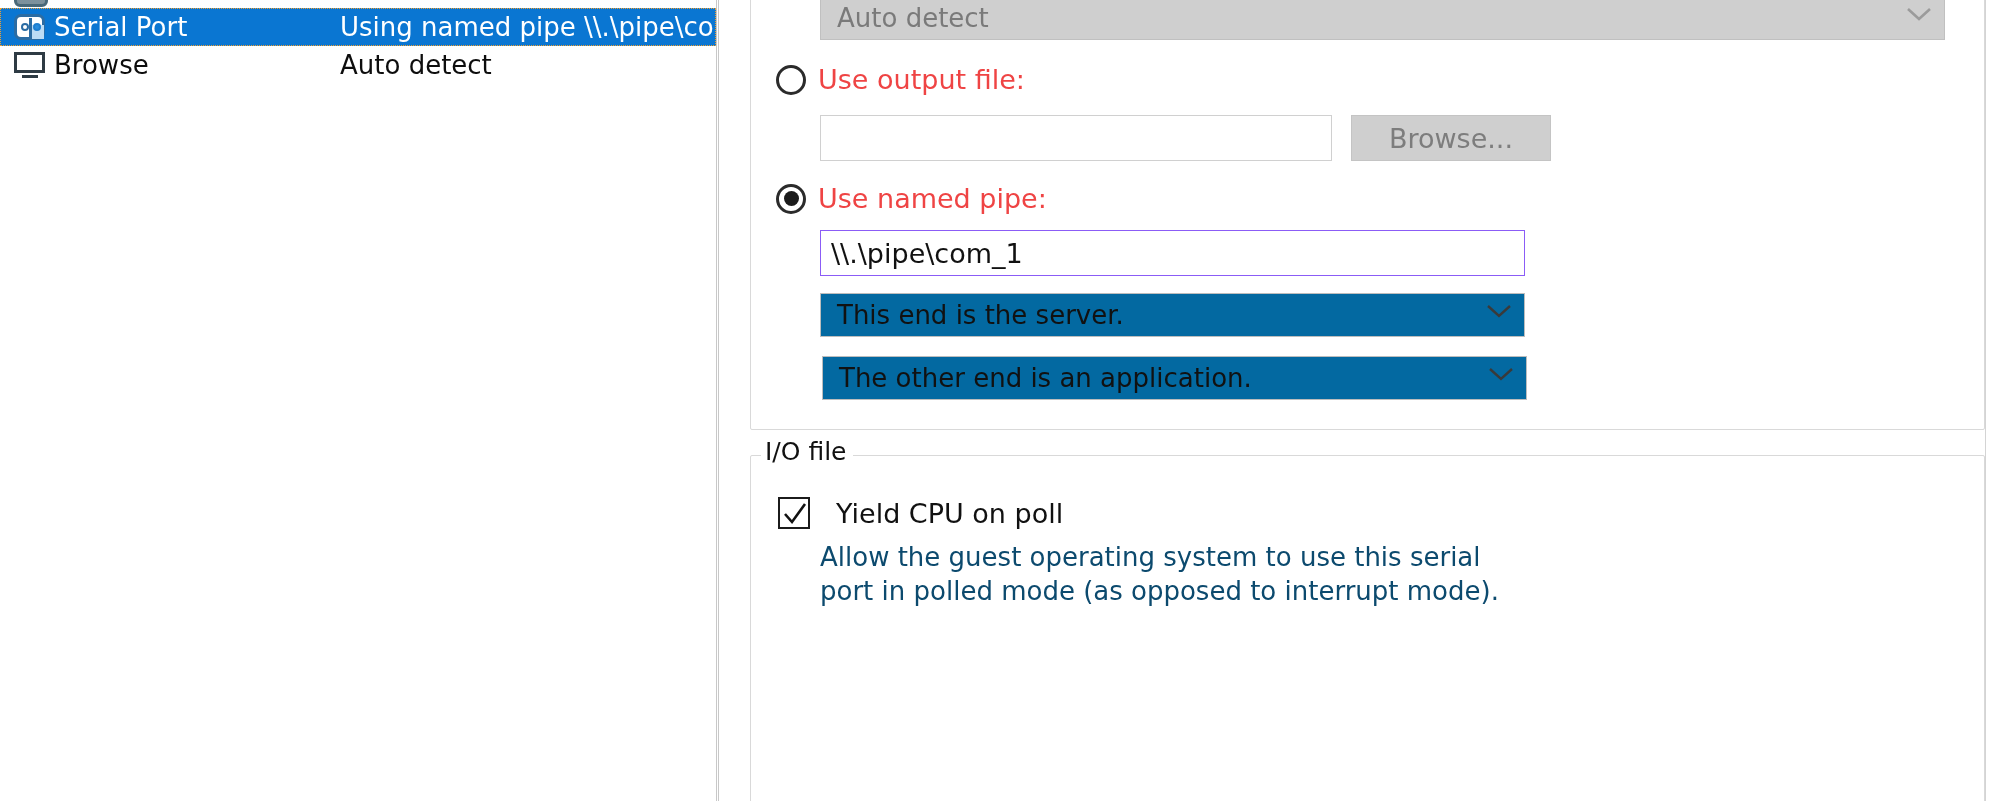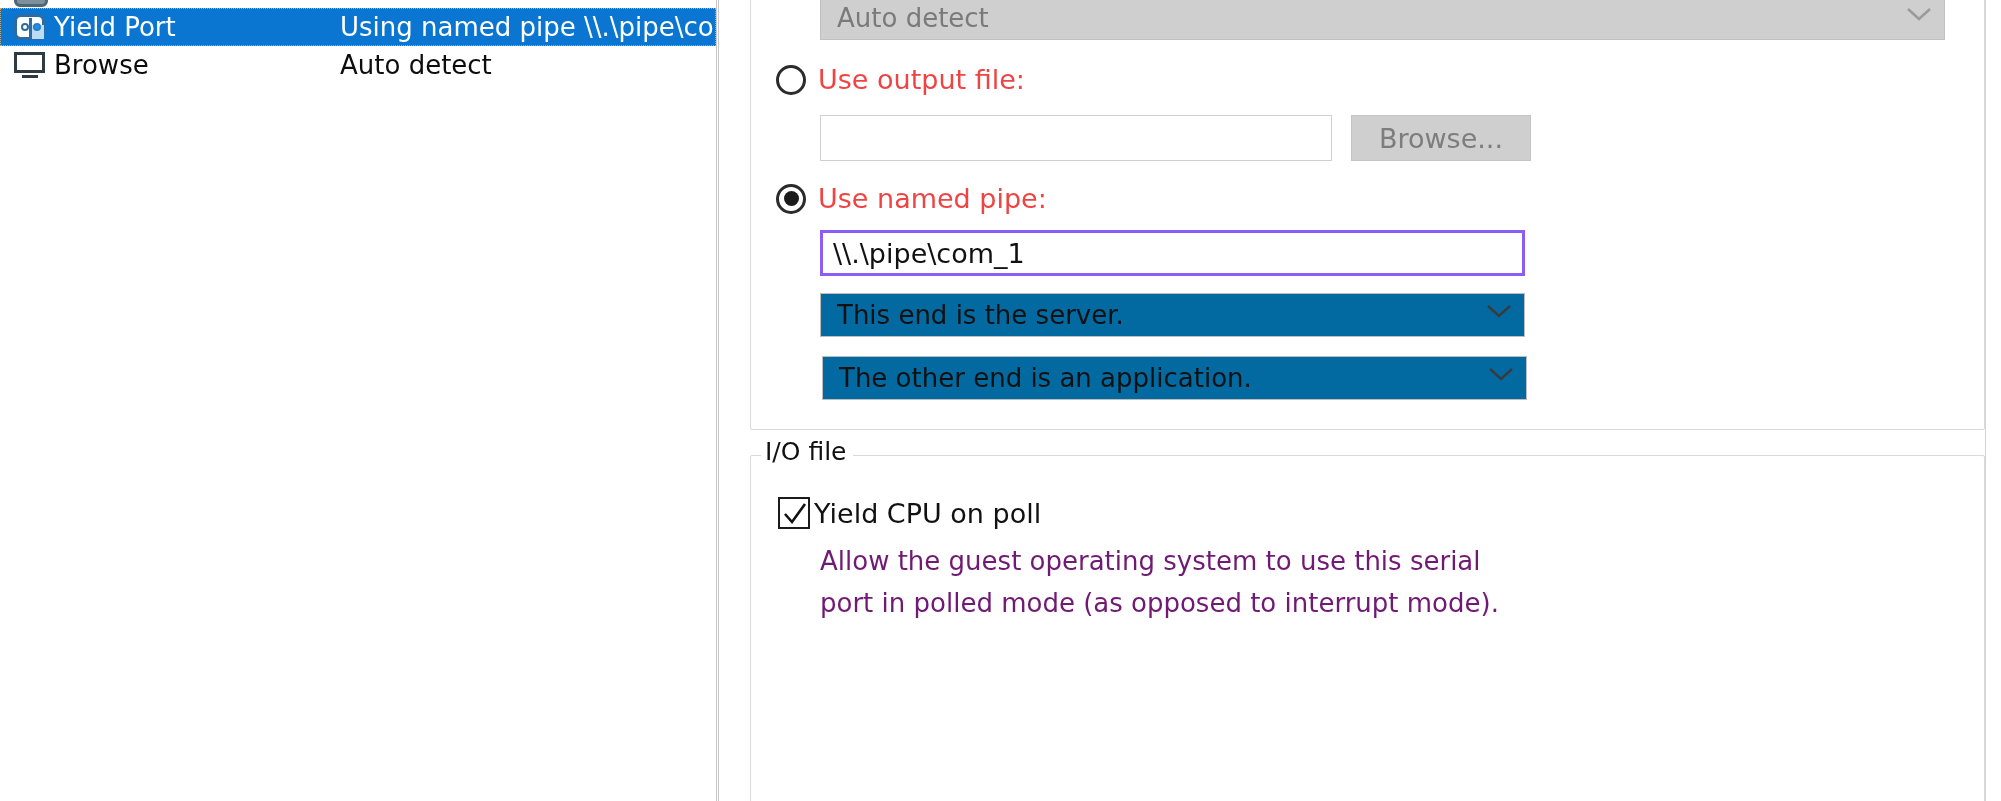--- a/index.html
+++ b/index.html
@@ -125,39 +125,39 @@
   .radio-label{
     font-size:27px;color:#ef4444;margin-left:12px;white-space:nowrap;
   }
 
   .textbox{
     position:absolute;box-sizing:border-box;height:46px;
     background:#ffffff;border:1px solid #d0d0d0;
     display:flex;align-items:center;padding-left:10px;
     font-size:27px;color:#111;
   }
-  .textbox.focusbox{border:3px solid #8b5cf6;}
+  .textbox.focusbox{border:1px solid #8b5cf6;}
 
   .btn{
     position:absolute;box-sizing:border-box;height:46px;
     background:#cfcfcf;border:1px solid #c4c4c4;
     display:flex;align-items:center;justify-content:center;
     font-size:27px;color:#7d7d7d;
   }
 
   .check-row{position:absolute;display:flex;align-items:center;}
   .checkbox{
     width:32px;height:32px;border:2px solid #1b1b1b;background:#fff;
     box-sizing:border-box;position:relative;flex:0 0 auto;
   }
   .checkbox svg{position:absolute;left:2px;top:2px;}
-  .check-label{font-size:27px;color:#111;margin-left:4px;white-space:nowrap;}
+  .check-label{font-size:27px;color:#111;margin-left:26px;white-space:nowrap;}
 
   .helptext{
-    position:absolute;font-size:26px;color:#701a75;line-height:42px;
+    position:absolute;font-size:26px;color:#0c4a6e;line-height:34px;
     width:720px;
   }
 </style>
 </head>
 <body>
 
 <div class="screen">
 
   <div class="device-list">
 
@@ -167,21 +167,21 @@
 
     <div class="dev-row selected">
       <div class="dev-icon">
         <div class="ico-serial">
           <div class="fill"></div>
           <div class="bar"></div>
           <div class="dot"></div>
           <div class="dot dot2"></div>
         </div>
       </div>
-      <div class="dev-name">Yield Port</div>
+      <div class="dev-name">Serial Port</div>
       <div class="dev-summary">Using named pipe \\.\pipe\com_1</div>
     </div>
 
     <div class="dev-row">
       <div class="dev-icon">
         <div class="ico-display">
           <div class="screenb"></div>
           <div class="stand"></div>
         </div>
       </div>
@@ -208,21 +208,21 @@
 
     <div class="radio-row" style="left:58px;top:64px;">
       <span class="radio"></span>
       <span class="radio-label">Use output file:</span>
     </div>
 
     <div class="textbox" style="left:102px;top:115px;width:512px;">
       <span></span>
     </div>
 
-    <div class="btn" style="left:633px;top:115px;width:180px;">
+    <div class="btn" style="left:633px;top:115px;width:200px;">
       <span>Browse...</span>
     </div>
 
     <div class="radio-row" style="left:58px;top:183px;">
       <span class="radio checked"></span>
       <span class="radio-label">Use named pipe:</span>
     </div>
 
     <div class="textbox focusbox" style="left:102px;top:230px;width:705px;">
       <span>\\.\pipe\com_1</span>

